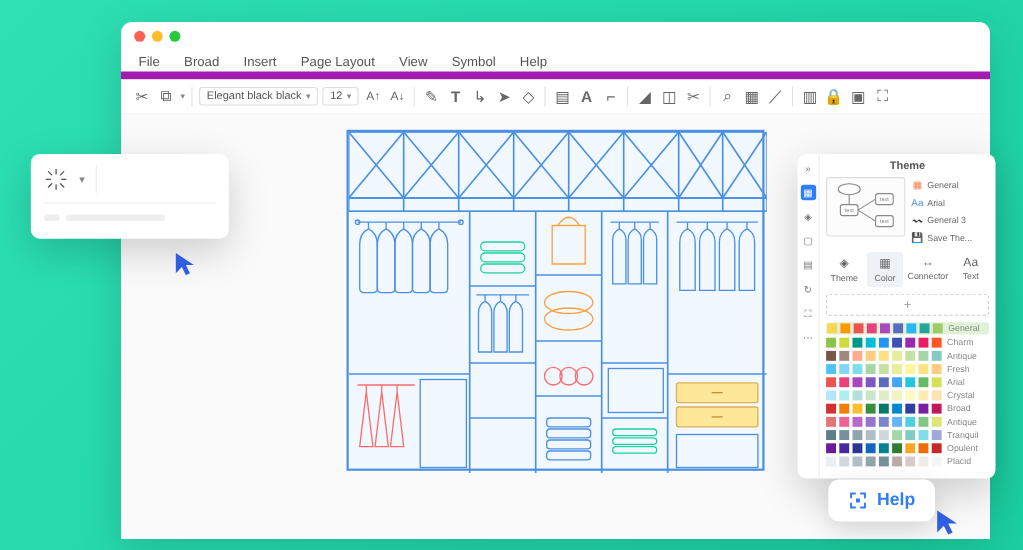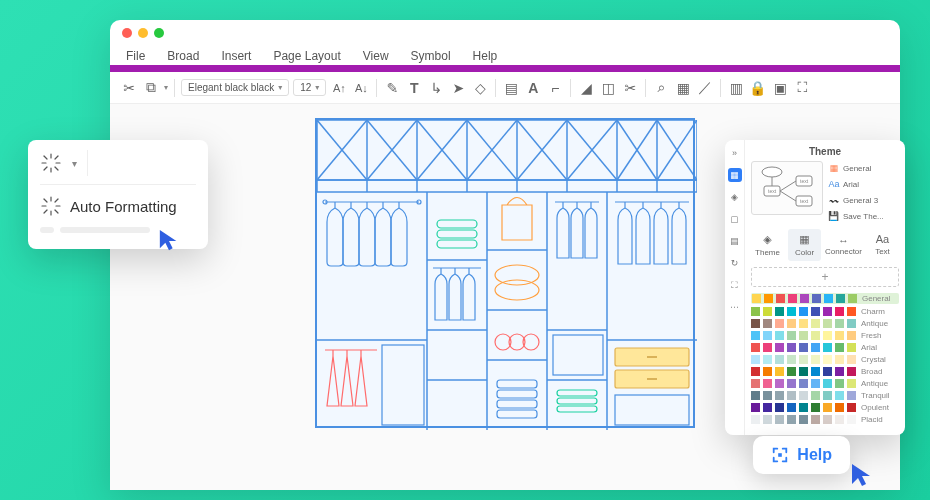--- a/index.html
+++ b/index.html
@@ -307,37 +307,20 @@
             <line x1="3" y1="3" x2="6" y2="6"></line>
             <line x1="14" y1="14" x2="17" y2="17"></line>
             <line x1="17" y1="3" x2="14" y2="6"></line>
             <line x1="6" y1="14" x2="3" y2="17"></line>
           </g>
         </svg>
     </span>
     <span class="chev" style="font-size:10px;color:#888">▾</span>
     <div style="width:1px;height:26px;background:#eee"></div>
   </div>
-  <div class="af-title">
-    <span class="spark-ico">
-      <svg width="20" height="20" viewBox="0 0 20 20">
-          <g stroke="#555" stroke-width="1.2" stroke-linecap="round">
-            <line x1="10" y1="1" x2="10" y2="5"></line>
-            <line x1="10" y1="15" x2="10" y2="19"></line>
-            <line x1="1" y1="10" x2="5" y2="10"></line>
-            <line x1="15" y1="10" x2="19" y2="10"></line>
-            <line x1="3" y1="3" x2="6" y2="6"></line>
-            <line x1="14" y1="14" x2="17" y2="17"></line>
-            <line x1="17" y1="3" x2="14" y2="6"></line>
-            <line x1="6" y1="14" x2="3" y2="17"></line>
-          </g>
-        </svg>
-    </span>
-    <span>Auto Formatting</span>
-  </div>
   <div class="af-strip">
     <div class="af-pill" style="width:14px"></div>
     <div class="af-pill" style="width:90px"></div>
   </div>
   <svg class="cursor-arrow" style="top:88px;left:130px" viewBox="0 0 24 28">
       <path d="M2 2 L2 22 L8 16 L12 24 L16 22 L12 14 L20 14 Z" fill="#2f5fe0"></path>
     </svg>
 </div>
 
 <div class="theme-panel">

